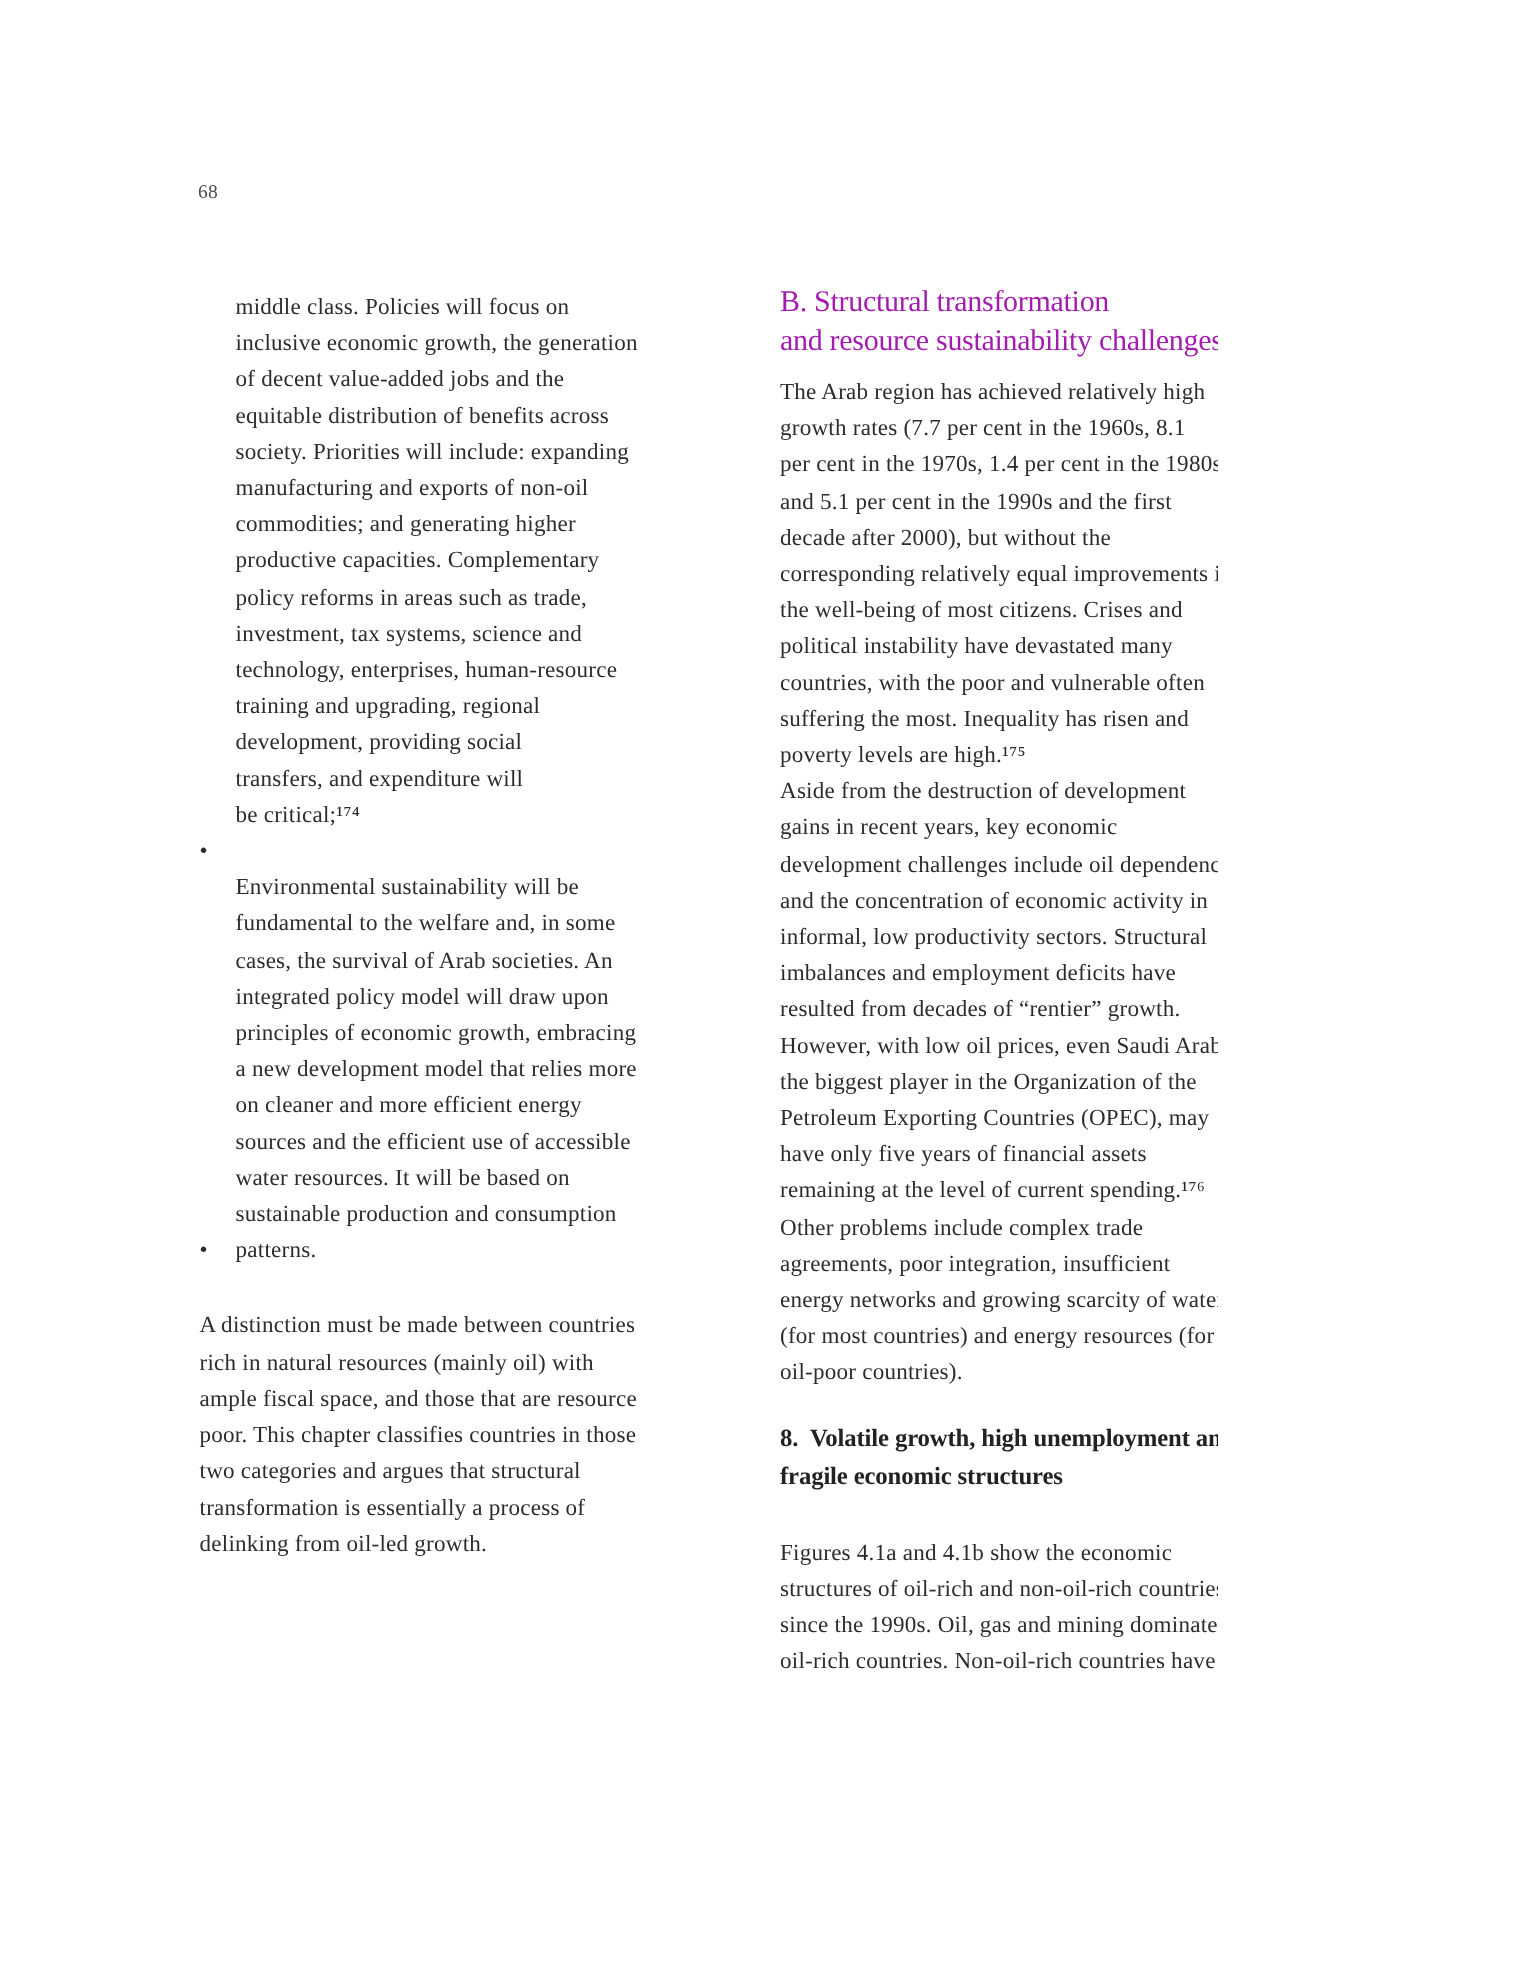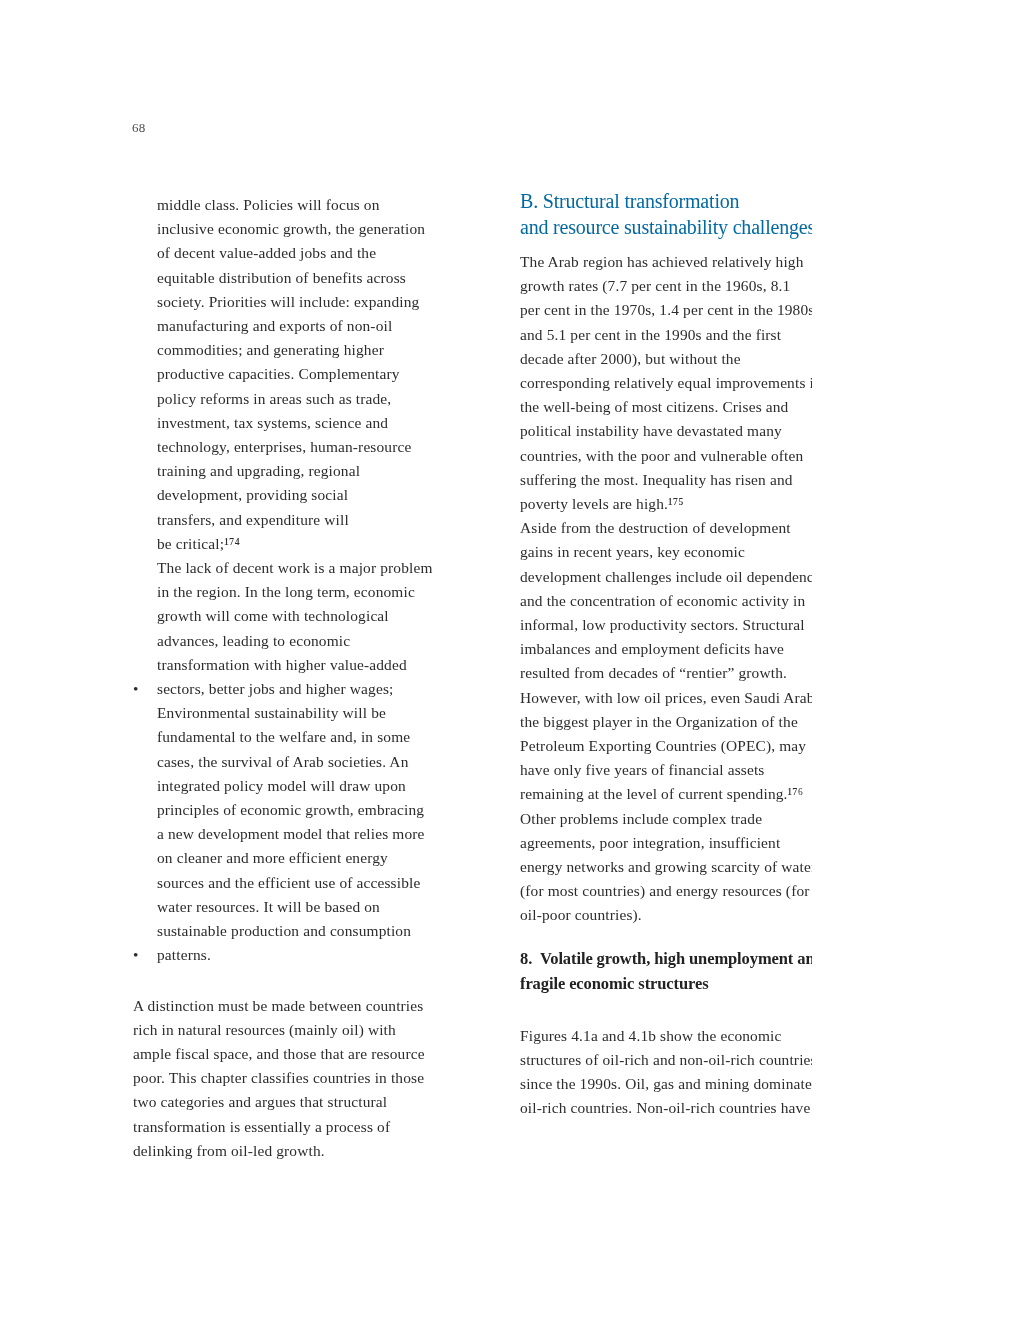--- a/index.html
+++ b/index.html
@@ -53,21 +53,21 @@
     color: #2c2c2c;
   }
   .closing-para {
     margin-top: 26px;
   }
   .section-heading {
     font-size: 20px;
     line-height: 26px;
     font-weight: normal;
     letter-spacing: -0.2px;
-    color: #0369a1;
+    color: #a21caf;
     white-space: pre;
   }
   .para-1 { margin-top: 10px; }
   .para-2 { }
   .subsection-heading {
     margin-top: 18px;
     font-size: 16.5px;
     line-height: 25px;
     font-weight: bold;
     letter-spacing: -0.1px;
@@ -99,26 +99,20 @@
 investment, tax systems, science and
 technology, enterprises, human-resource
 training and upgrading, regional
 development, providing social
 transfers, and expenditure will
 be critical;¹⁷⁴</p>
     </div>
 
     <div class="list-item">
       <span class="bullet-cell">•</span>
-      <p class="body-text">The lack of decent work is a major problem
-in the region. In the long term, economic
-growth will come with technological
-advances, leading to economic
-transformation with higher value-added
-sectors, better jobs and higher wages;</p>
     </div>
 
     <div class="list-item">
       <span class="bullet-cell">•</span>
       <p class="body-text">Environmental sustainability will be
 fundamental to the welfare and, in some
 cases, the survival of Arab societies. An
 integrated policy model will draw upon
 principles of economic growth, embracing
 a new development model that relies more

